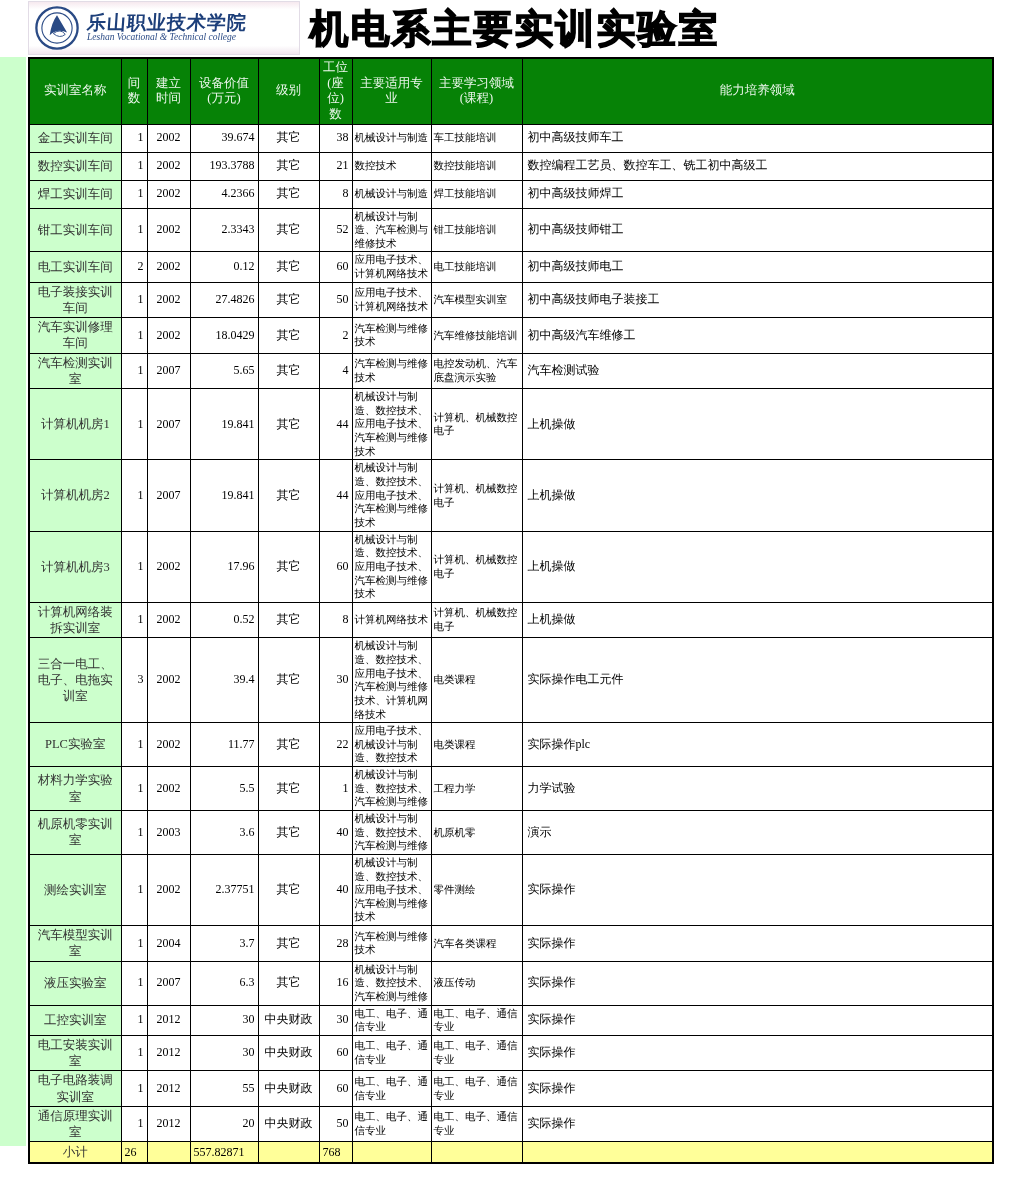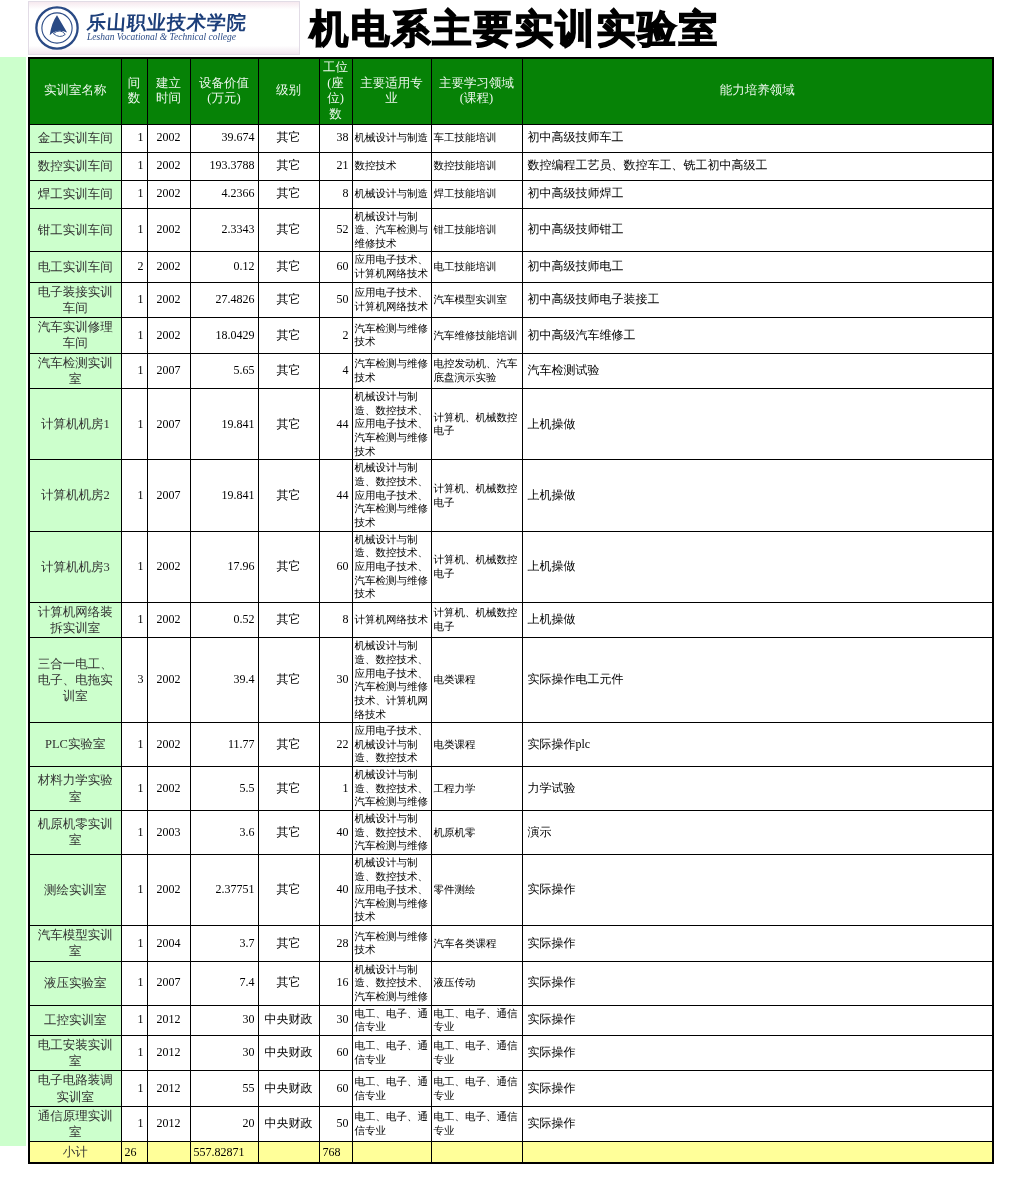--- a/index.html
+++ b/index.html
@@ -314,21 +314,21 @@
     <td class="c-level">其它</td>
     <td class="c-seats">28</td>
     <td class="c-majors">汽车检测与维修技术</td>
     <td class="c-fields">汽车各类课程</td>
     <td class="c-abil">实际操作</td>
   </tr>
         <tr class="data-row">
     <td class="c-name">液压实验室</td>
     <td class="c-rooms">1</td>
     <td class="c-year">2007</td>
-    <td class="c-value">7.4</td>
+    <td class="c-value">6.3</td>
     <td class="c-level">其它</td>
     <td class="c-seats">16</td>
     <td class="c-majors">机械设计与制造、数控技术、汽车检测与维修</td>
     <td class="c-fields">液压传动</td>
     <td class="c-abil">实际操作</td>
   </tr>
         <tr class="data-row">
     <td class="c-name">工控实训室</td>
     <td class="c-rooms">1</td>
     <td class="c-year">2012</td>

